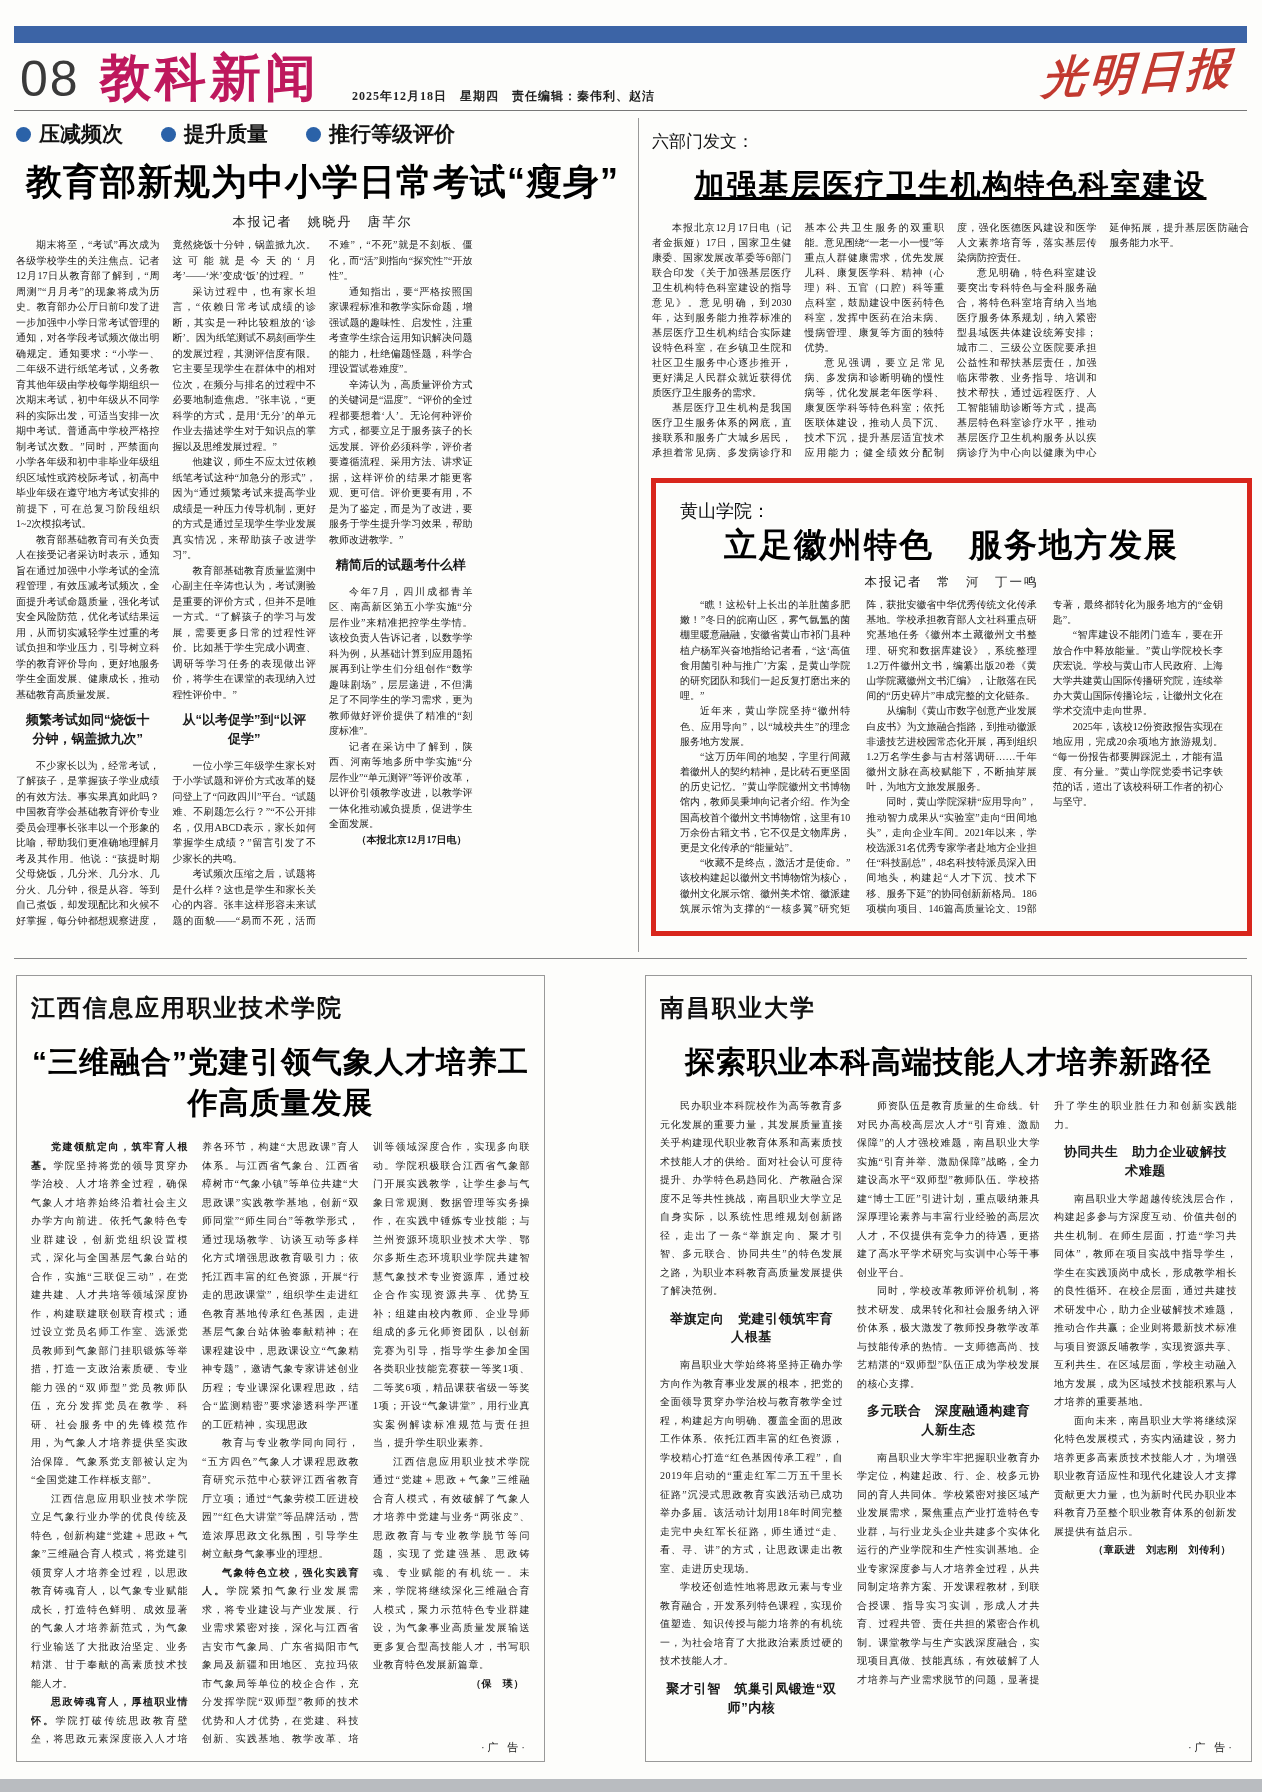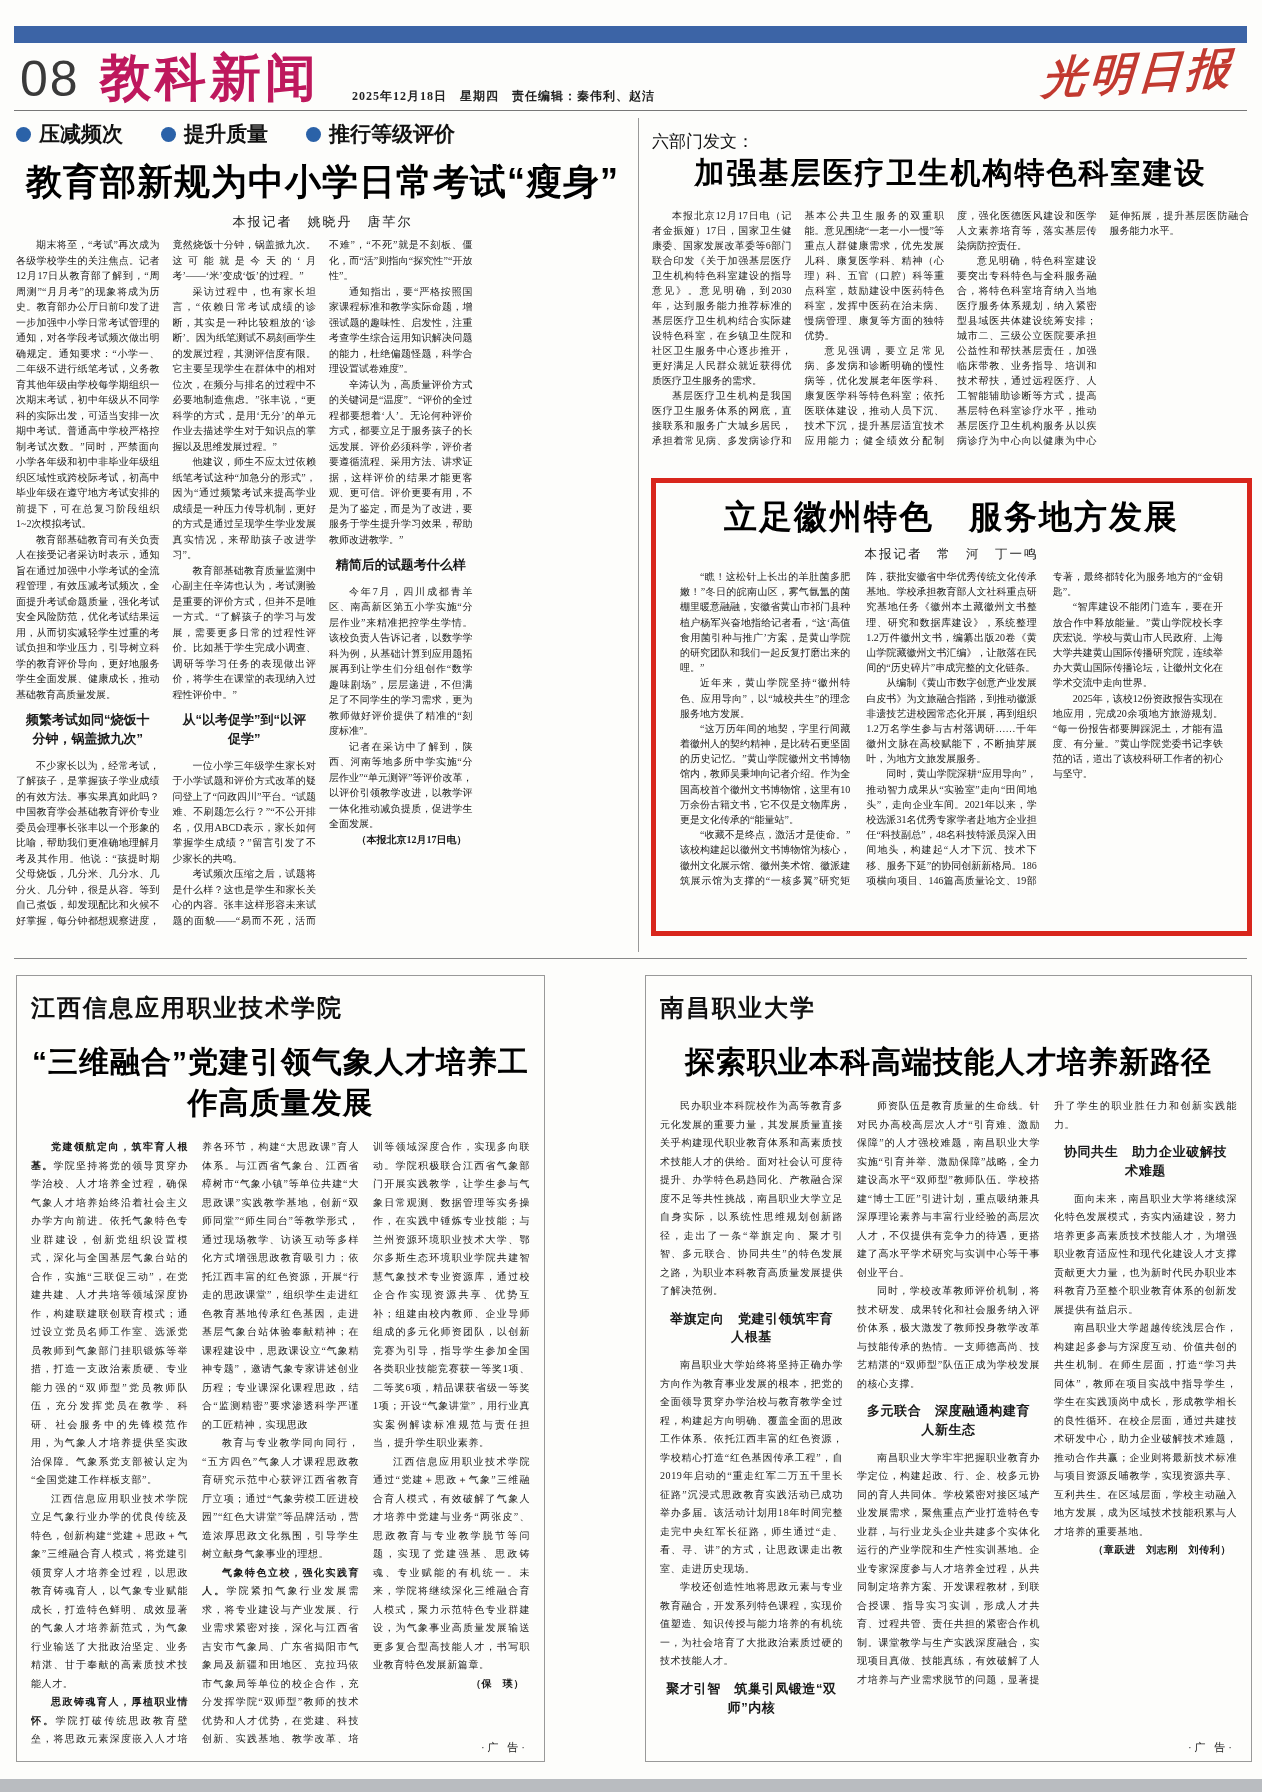--- a/index.html
+++ b/index.html
@@ -109,30 +109,31 @@
         <p class="para">辛涛认为，高质量评价方式的关键词是“温度”。“评价的全过程都要想着‘人’。无论何种评价方式，都要立足于服务孩子的长远发展。评价必须科学，评价者要遵循流程、采用方法、讲求证据，这样评价的结果才能更客观、更可信。评价更要有用，不是为了鉴定，而是为了改进，要服务于学生提升学习效果，帮助教师改进教学。”</p>
         <h4 class="sub-head">精简后的试题考什么样</h4>
         <p class="para">今年7月，四川成都青羊区、南高新区第五小学实施“分层作业”来精准把控学生学情。该校负责人告诉记者，以数学学科为例，从基础计算到应用题拓展再到让学生们分组创作“数学趣味剧场”，层层递进，不但满足了不同学生的学习需求，更为教师做好评价提供了精准的“刻度标准”。</p>
         <p class="para">记者在采访中了解到，陕西、河南等地多所中学实施“分层作业”“单元测评”等评价改革，以评价引领教学改进，以教学评一体化推动减负提质，促进学生全面发展。</p>
         <p class="sig">（本报北京12月17日电）</p>
       </div>
   </section>
 
   <section class="art-b">
     <div class="kicker">六部门发文：</div>
-    <h2 class="headline" style="margin:0;">加强基层医疗卫生机构特色科室建设</h2>
+    <h2 class="headline" style="margin:12px;text-decoration:underline;">加强基层医疗卫生机构特色科室建设</h2>
     <div class="b-body">
         <p class="para">本报北京12月17日电（记者金振娅）17日，国家卫生健康委、国家发展改革委等6部门联合印发《关于加强基层医疗卫生机构特色科室建设的指导意见》。意见明确，到2030年，达到服务能力推荐标准的基层医疗卫生机构结合实际建设特色科室，在乡镇卫生院和社区卫生服务中心逐步推开，更好满足人民群众就近获得优质医疗卫生服务的需求。</p>
         <p class="para">基层医疗卫生机构是我国医疗卫生服务体系的网底，直接联系和服务广大城乡居民，承担着常见病、多发病诊疗和基本公共卫生服务的双重职能。意见围绕“一老一小一慢”等重点人群健康需求，优先发展儿科、康复医学科、精神（心理）科、五官（口腔）科等重点科室，鼓励建设中医药特色科室，发挥中医药在治未病、慢病管理、康复等方面的独特优势。</p>
         <p class="para">意见强调，要立足常见病、多发病和诊断明确的慢性病等，优化发展老年医学科、康复医学科等特色科室；依托医联体建设，推动人员下沉、技术下沉，提升基层适宜技术应用能力；健全绩效分配制度，强化医德医风建设和医学人文素养培育等，落实基层传染病防控责任。</p>
         <p class="para">意见明确，特色科室建设要突出专科特色与全科服务融合，将特色科室培育纳入当地医疗服务体系规划，纳入紧密型县域医共体建设统筹安排；城市二、三级公立医院要承担公益性和帮扶基层责任，加强临床带教、业务指导、培训和技术帮扶，通过远程医疗、人工智能辅助诊断等方式，提高基层特色科室诊疗水平，推动基层医疗卫生机构服务从以疾病诊疗为中心向以健康为中心延伸拓展，提升基层医防融合服务能力水平。</p>
       </div>
   </section>
 
   <section class="art-c">
+    <div class="kicker">黄山学院：</div>
     <h2 class="headline" style="margin:0;">立足徽州特色　服务地方发展</h2>
     <div class="byline">本报记者　常　河　丁一鸣</div>
     <div class="c-body">
         <p class="para">“瞧！这松针上长出的羊肚菌多肥嫩！”冬日的皖南山区，雾气氤氲的菌棚里暖意融融，安徽省黄山市祁门县种植户杨军兴奋地指给记者看，“这‘高值食用菌引种与推广’方案，是黄山学院的研究团队和我们一起反复打磨出来的哩。”</p>
         <p class="para">近年来，黄山学院坚持“徽州特色、应用导向”，以“城校共生”的理念服务地方发展。</p>
         <p class="para">“这万历年间的地契，字里行间藏着徽州人的契约精神，是比砖石更坚固的历史记忆。”黄山学院徽州文书博物馆内，教师吴秉坤向记者介绍。作为全国高校首个徽州文书博物馆，这里有10万余份古籍文书，它不仅是文物库房，更是文化传承的“能量站”。</p>
         <p class="para">“收藏不是终点，激活才是使命。”该校构建起以徽州文书博物馆为核心，徽州文化展示馆、徽州美术馆、徽派建筑展示馆为支撑的“一核多翼”研究矩阵，获批安徽省中华优秀传统文化传承基地。学校承担教育部人文社科重点研究基地任务《徽州本土藏徽州文书整理、研究和数据库建设》，系统整理1.2万件徽州文书，编纂出版20卷《黄山学院藏徽州文书汇编》，让散落在民间的“历史碎片”串成完整的文化链条。</p>
         <p class="para">从编制《黄山市数字创意产业发展白皮书》为文旅融合指路，到推动徽派非遗技艺进校园常态化开展，再到组织1.2万名学生参与古村落调研……千年徽州文脉在高校赋能下，不断抽芽展叶，为地方文旅发展服务。</p>
         <p class="para">同时，黄山学院深耕“应用导向”，推动智力成果从“实验室”走向“田间地头”，走向企业车间。2021年以来，学校选派31名优秀专家学者赴地方企业担任“科技副总”，48名科技特派员深入田间地头，构建起“人才下沉、技术下移、服务下延”的协同创新新格局。186项横向项目、146篇高质量论文、19部专著，最终都转化为服务地方的“金钥匙”。</p>
         <p class="para">“智库建设不能闭门造车，要在开放合作中释放能量。”黄山学院校长李庆宏说。学校与黄山市人民政府、上海大学共建黄山国际传播研究院，连续举办大黄山国际传播论坛，让徽州文化在学术交流中走向世界。</p>
@@ -162,21 +163,21 @@
         <p class="para">民办职业本科院校作为高等教育多元化发展的重要力量，其发展质量直接关乎构建现代职业教育体系和高素质技术技能人才的供给。面对社会认可度待提升、办学特色易趋同化、产教融合深度不足等共性挑战，南昌职业大学立足自身实际，以系统性思维规划创新路径，走出了一条“举旗定向、聚才引智、多元联合、协同共生”的特色发展之路，为职业本科教育高质量发展提供了解决范例。</p>
         <h4 class="sub-head">举旗定向　党建引领筑牢育人根基</h4>
         <p class="para">南昌职业大学始终将坚持正确办学方向作为教育事业发展的根本，把党的全面领导贯穿办学治校与教育教学全过程，构建起方向明确、覆盖全面的思政工作体系。依托江西丰富的红色资源，学校精心打造“红色基因传承工程”，自2019年启动的“重走红军二万五千里长征路”沉浸式思政教育实践活动已成功举办多届。该活动计划用18年时间完整走完中央红军长征路，师生通过“走、看、寻、讲”的方式，让思政课走出教室、走进历史现场。</p>
         <p class="para">学校还创造性地将思政元素与专业教育融合，开发系列特色课程，实现价值塑造、知识传授与能力培养的有机统一，为社会培育了大批政治素质过硬的技术技能人才。</p>
         <h4 class="sub-head">聚才引智　筑巢引凤锻造“双师”内核</h4>
         <p class="para">师资队伍是教育质量的生命线。针对民办高校高层次人才“引育难、激励保障”的人才强校难题，南昌职业大学实施“引育并举、激励保障”战略，全力建设高水平“双师型”教师队伍。学校搭建“博士工匠”引进计划，重点吸纳兼具深厚理论素养与丰富行业经验的高层次人才，不仅提供有竞争力的待遇，更搭建了高水平学术研究与实训中心等干事创业平台。</p>
         <p class="para">同时，学校改革教师评价机制，将技术研发、成果转化和社会服务纳入评价体系，极大激发了教师投身教学改革与技能传承的热情。一支师德高尚、技艺精湛的“双师型”队伍正成为学校发展的核心支撑。</p>
         <h4 class="sub-head">多元联合　深度融通构建育人新生态</h4>
         <p class="para">南昌职业大学牢牢把握职业教育办学定位，构建起政、行、企、校多元协同的育人共同体。学校紧密对接区域产业发展需求，聚焦重点产业打造特色专业群，与行业龙头企业共建多个实体化运行的产业学院和生产性实训基地。企业专家深度参与人才培养全过程，从共同制定培养方案、开发课程教材，到联合授课、指导实习实训，形成人才共育、过程共管、责任共担的紧密合作机制。课堂教学与生产实践深度融合，实现项目真做、技能真练，有效破解了人才培养与产业需求脱节的问题，显著提升了学生的职业胜任力和创新实践能力。</p>
         <h4 class="sub-head">协同共生　助力企业破解技术难题</h4>
+        <p class="para">南昌职业大学超越传统浅层合作，构建起多参与方深度互动、价值共创的共生机制。在师生层面，打造“学习共同体”，教师在项目实战中指导学生，学生在实践顶岗中成长，形成教学相长的良性循环。在校企层面，通过共建技术研发中心，助力企业破解技术难题，推动合作共赢；企业则将最新技术标准与项目资源反哺教学，实现资源共享、互利共生。在区域层面，学校主动融入地方发展，成为区域技术技能积累与人才培养的重要基地。</p>
         <p class="para">面向未来，南昌职业大学将继续深化特色发展模式，夯实内涵建设，努力培养更多高素质技术技能人才，为增强职业教育适应性和现代化建设人才支撑贡献更大力量，也为新时代民办职业本科教育乃至整个职业教育体系的创新发展提供有益启示。</p>
-        <p class="para">南昌职业大学超越传统浅层合作，构建起多参与方深度互动、价值共创的共生机制。在师生层面，打造“学习共同体”，教师在项目实战中指导学生，学生在实践顶岗中成长，形成教学相长的良性循环。在校企层面，通过共建技术研发中心，助力企业破解技术难题，推动合作共赢；企业则将最新技术标准与项目资源反哺教学，实现资源共享、互利共生。在区域层面，学校主动融入地方发展，成为区域技术技能积累与人才培养的重要基地。</p>
         <p class="sig">（章跃进　刘志刚　刘传利）</p>
       </div>
     <div class="ad-mark">·广 告·</div>
   </section>
 
   <div class="bottom-strip"></div>
 </div>
 
 </body></html>

